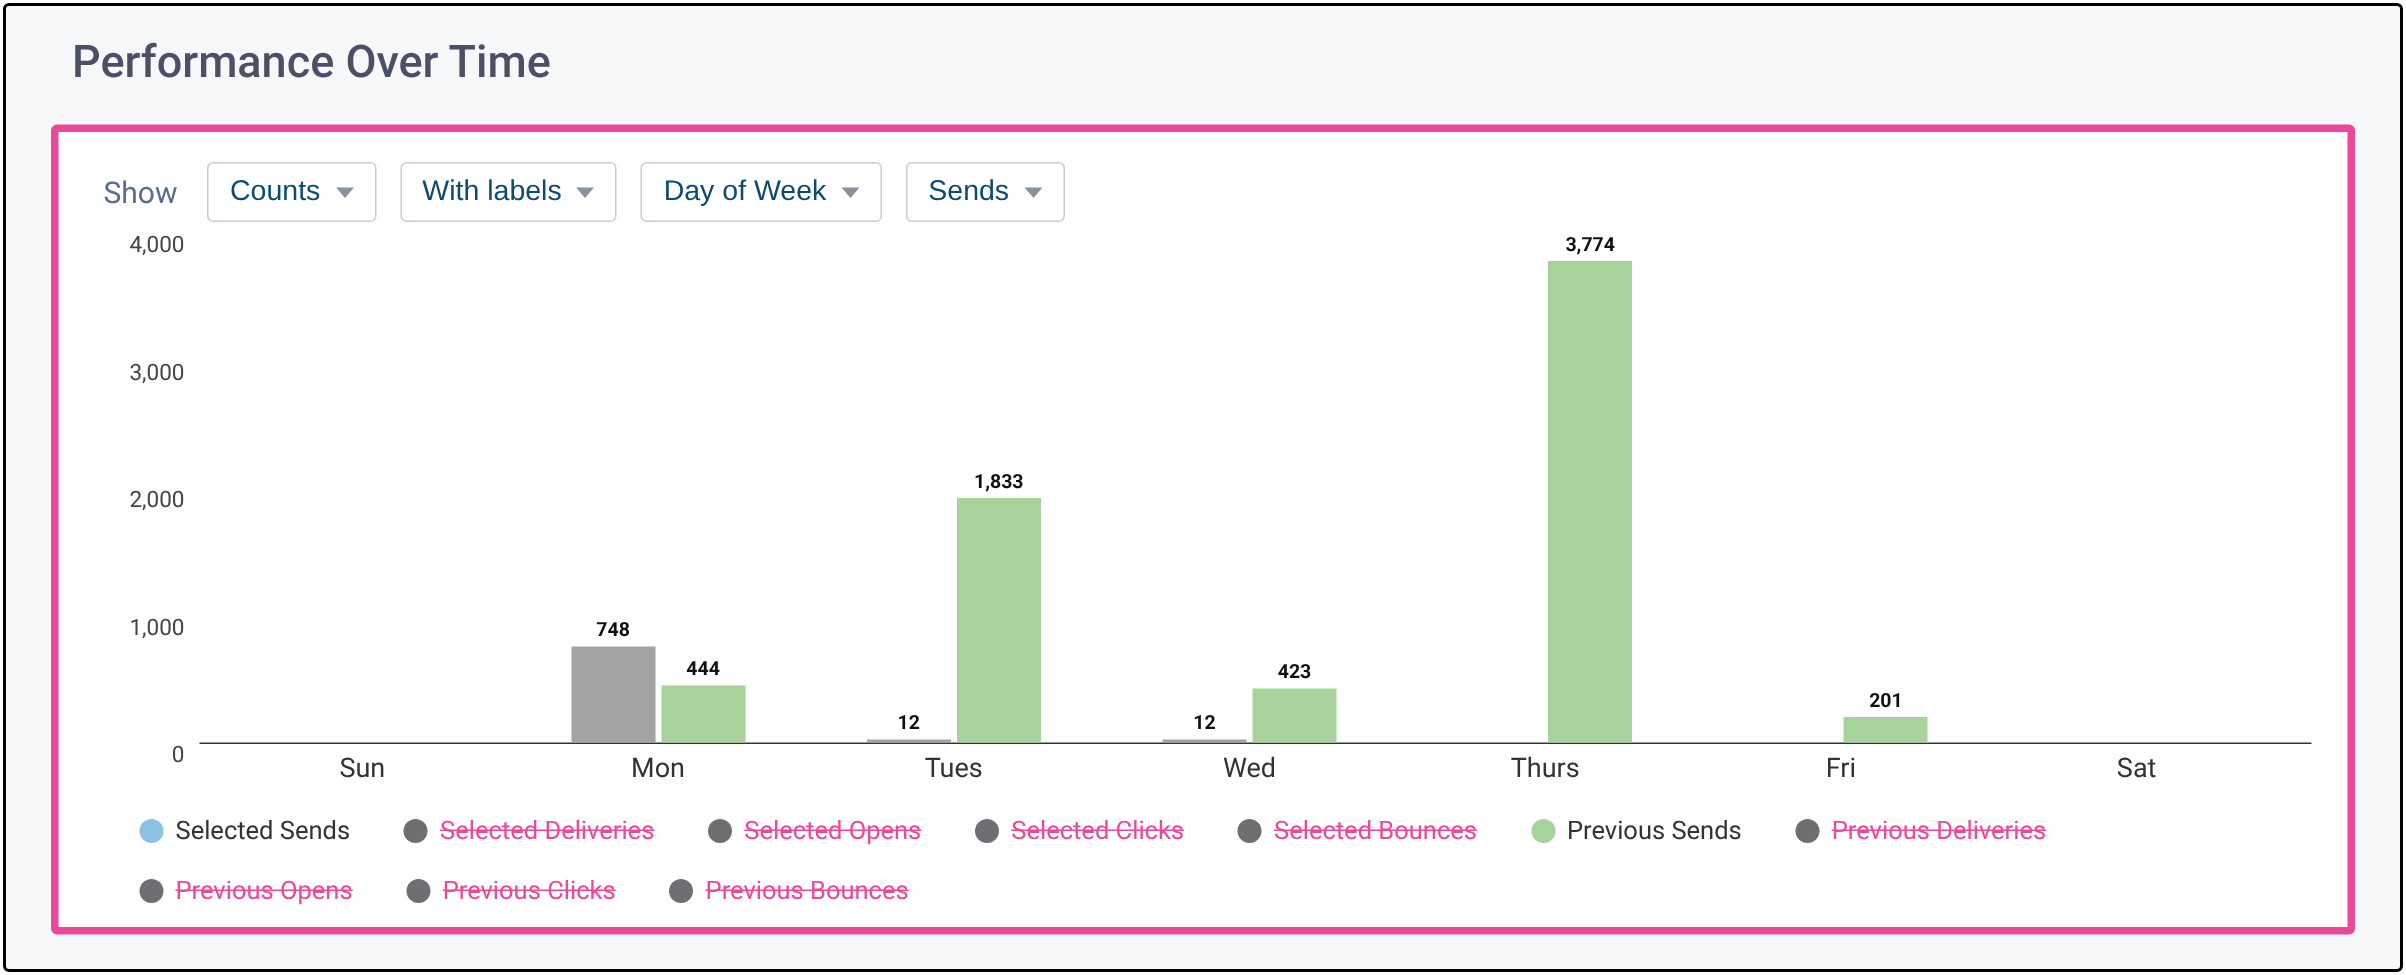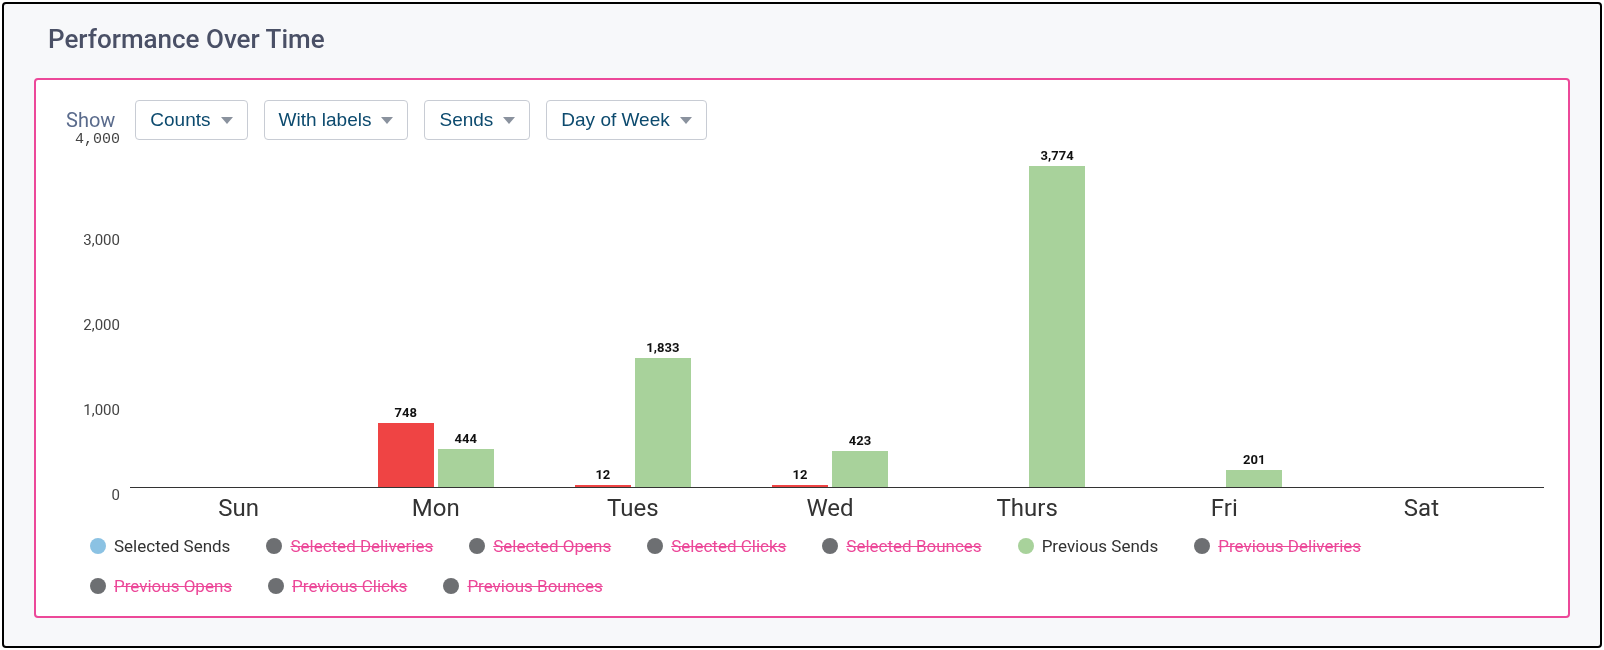--- a/index.html
+++ b/index.html
@@ -16,28 +16,28 @@
   .outer {
     border: 2px solid #000;
     border-radius: 4px;
     width: 1600px;
     height: 646px;
     margin: 2px;
     background: #f7f8fa;
     padding: 12px 30px 0 30px;
   }
   .title {
-    font-size: 26px;
+    font-size: 30px;
     font-weight: 500;
     color: #4a5066;
     margin: 8px 0 24px 14px;
   }
   .card {
     background: #fff;
-    border: 2px solid #ec4899;
+    border: 5px solid #ec4899;
     border-radius: 4px;
     padding: 20px 24px 10px 24px;
     height: 540px;
     position: relative;
   }
   .controls {
     display: flex;
     align-items: center;
     gap: 16px;
     margin-bottom: 8px;
@@ -92,42 +92,42 @@
     justify-content: center;
     gap: 4px;
     align-items: flex-end;
     height: 100%;
   }
   .bar {
     width: 56px;
     position: relative;
     border-radius: 0;
   }
-  .bar.selected { background: #ef4444; }
+  .bar.selected { background: #a3a3a3; }
   .bar.previous { background: #a8d29b; }
   .bar .lbl {
     position: absolute;
     top: -18px;
     left: 50%;
     transform: translateX(-50%);
     font-size: 13px;
     font-weight: 700;
     color: #111;
     white-space: nowrap;
     text-align: right;
   }
   .xlabels {
     position: relative;
     height: 36px;
   }
   .xlbl {
     position: absolute;
     transform: translateX(-50%);
     top: 6px;
-    font-size: 24px;
+    font-size: 18px;
     color: #333;
   }
   
   .legend {
     display: flex;
     flex-wrap: wrap;
     gap: 20px 36px;
     margin-top: 12px;
     padding-left: 30px;
     font-size: 17px;
@@ -164,54 +164,54 @@
         <span>Counts</span>
         <span class="caret-down"></span>
       </button>
 
       <button class="select-btn">
         <span>With labels</span>
         <span class="caret-down"></span>
       </button>
 
       <button class="select-btn">
+        <span>Day of Week</span>
+        <span class="caret-down"></span>
+      </button>
+
+      <button class="select-btn">
         <span>Sends</span>
-        <span class="caret-down"></span>
-      </button>
-
-      <button class="select-btn">
-        <span>Day of Week</span>
         <span class="caret-down"></span>
       </button>
     </div>
 
     <div class="chart-wrap">
       <div class="plot" id="plot">
           <div class="ytick" style="bottom: -8px;">0</div>
           <div class="ytick" style="bottom: 77px;">1,000</div>
           <div class="ytick" style="bottom: 162px;">2,000</div>
           <div class="ytick" style="bottom: 247px;">3,000</div>
-          <div class="ytick" style="bottom: 348px; font-family: Liberation Mono, monospace;">4,000</div>
+          <div class="ytick" style="bottom: 332px;">4,000</div>
           <div class="cat" style="left: 108.571px;">
             <div class="bar selected" style="height: 0px; width: 56px; visibility: hidden;"></div>
             <div class="bar previous" style="height: 0px; width: 56px; visibility: hidden;"></div>
           </div>
           <div class="cat" style="left: 305.714px;">
             <div class="bar selected" style="height: 63.58px; width: 56px;">
               <div class="lbl">748</div>
             </div>
             <div class="bar previous" style="height: 37.74px; width: 56px;">
               <div class="lbl">444</div>
             </div>
           </div>
           <div class="cat" style="left: 502.857px;">
             <div class="bar selected" style="height: 2px; width: 56px;">
               <div class="lbl">12</div>
             </div>
-            <div class="bar previous" style="height: 129px; width: 56px;">
+            <div class="bar previous" style="height: 163px; width: 56px;">
               <div class="lbl">1,833</div>
             </div>
           </div>
           <div class="cat" style="left: 700px;">
             <div class="bar selected" style="height: 2px; width: 56px;">
               <div class="lbl">12</div>
             </div>
             <div class="bar previous" style="height: 35.955px; width: 56px; padding-left: 28px;">
               <div class="lbl">423</div>
             </div>

